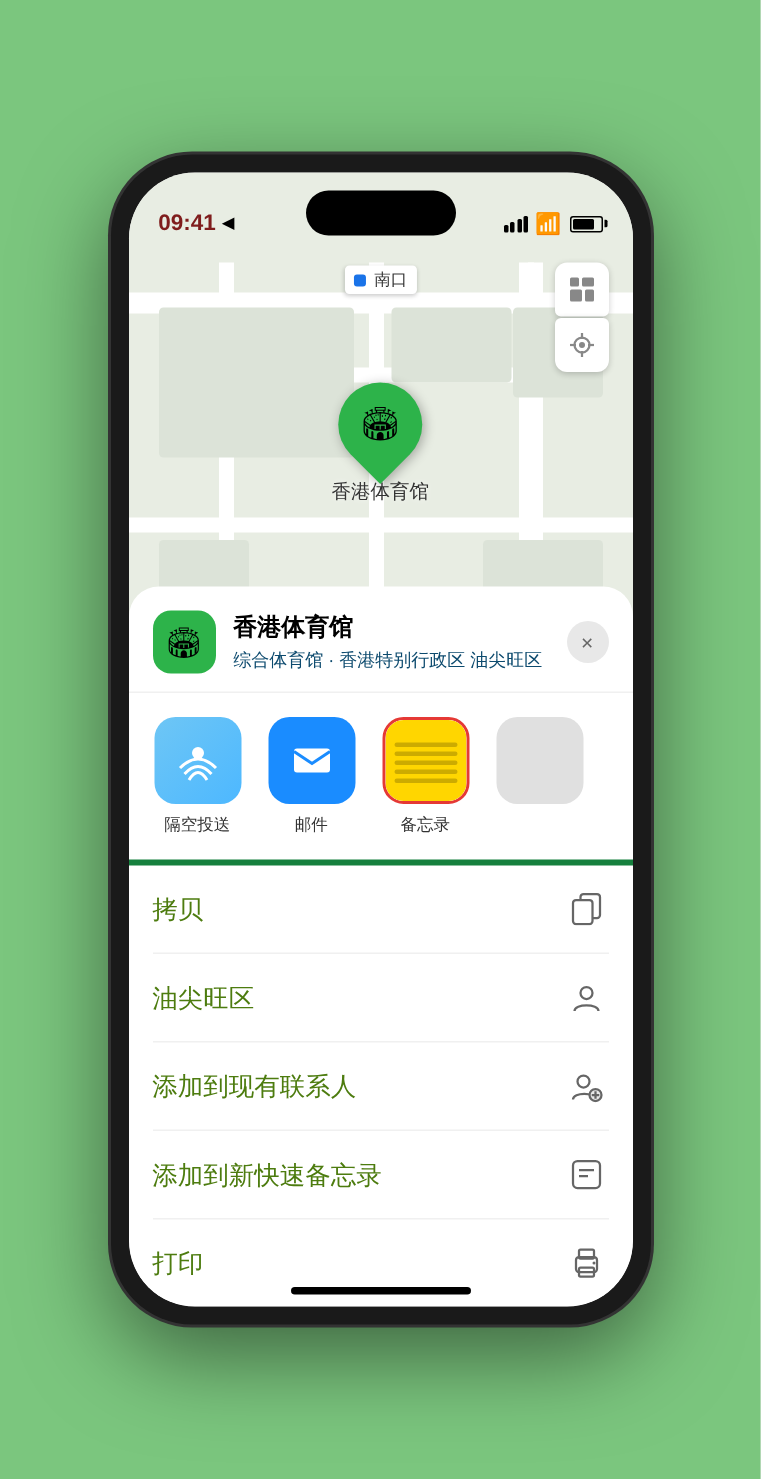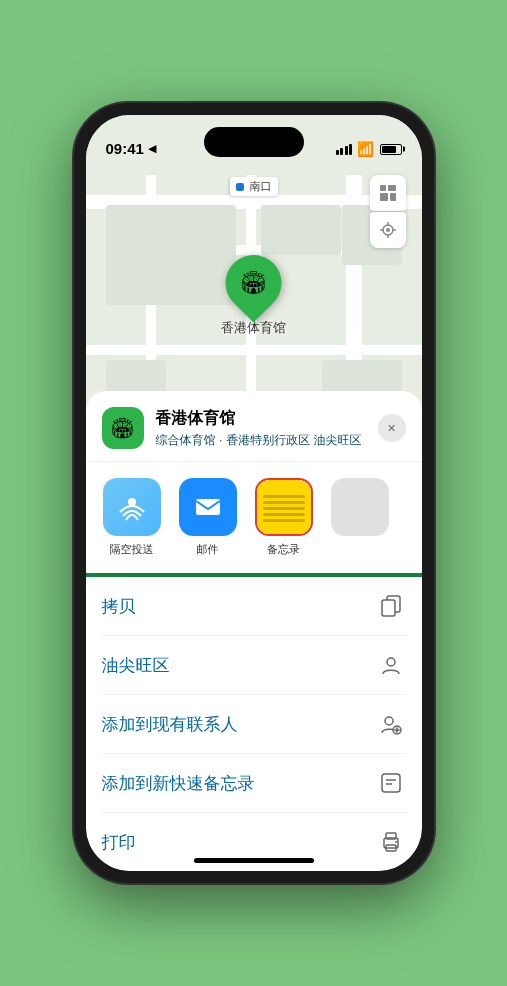--- a/index.html
+++ b/index.html
@@ -45,21 +45,21 @@
       z-index: 10;
       display: flex;
       align-items: flex-end;
       padding: 0 20px 8px;
       justify-content: space-between;
     }
 
     .status-time {
       font-size: 15px;
       font-weight: 600;
-      color: #000000;
+      color: #7f1d1d;
     }
 
     .status-icons {
       display: flex;
       align-items: center;
       gap: 5px;
     }
 
     .signal-bars {
       display: flex;
@@ -390,21 +390,21 @@
       border-bottom: 1px solid #f0f0f0;
       cursor: pointer;
     }
 
     .action-item:last-child {
       border-bottom: none;
     }
 
     .action-label {
       font-size: 17px;
-      color: #0369a1;
+      color: #4d7c0f;
     }
 
     .action-icon {
       width: 30px;
       height: 30px;
       display: flex;
       align-items: center;
       justify-content: center;
       color: #666;
       font-size: 20px;

